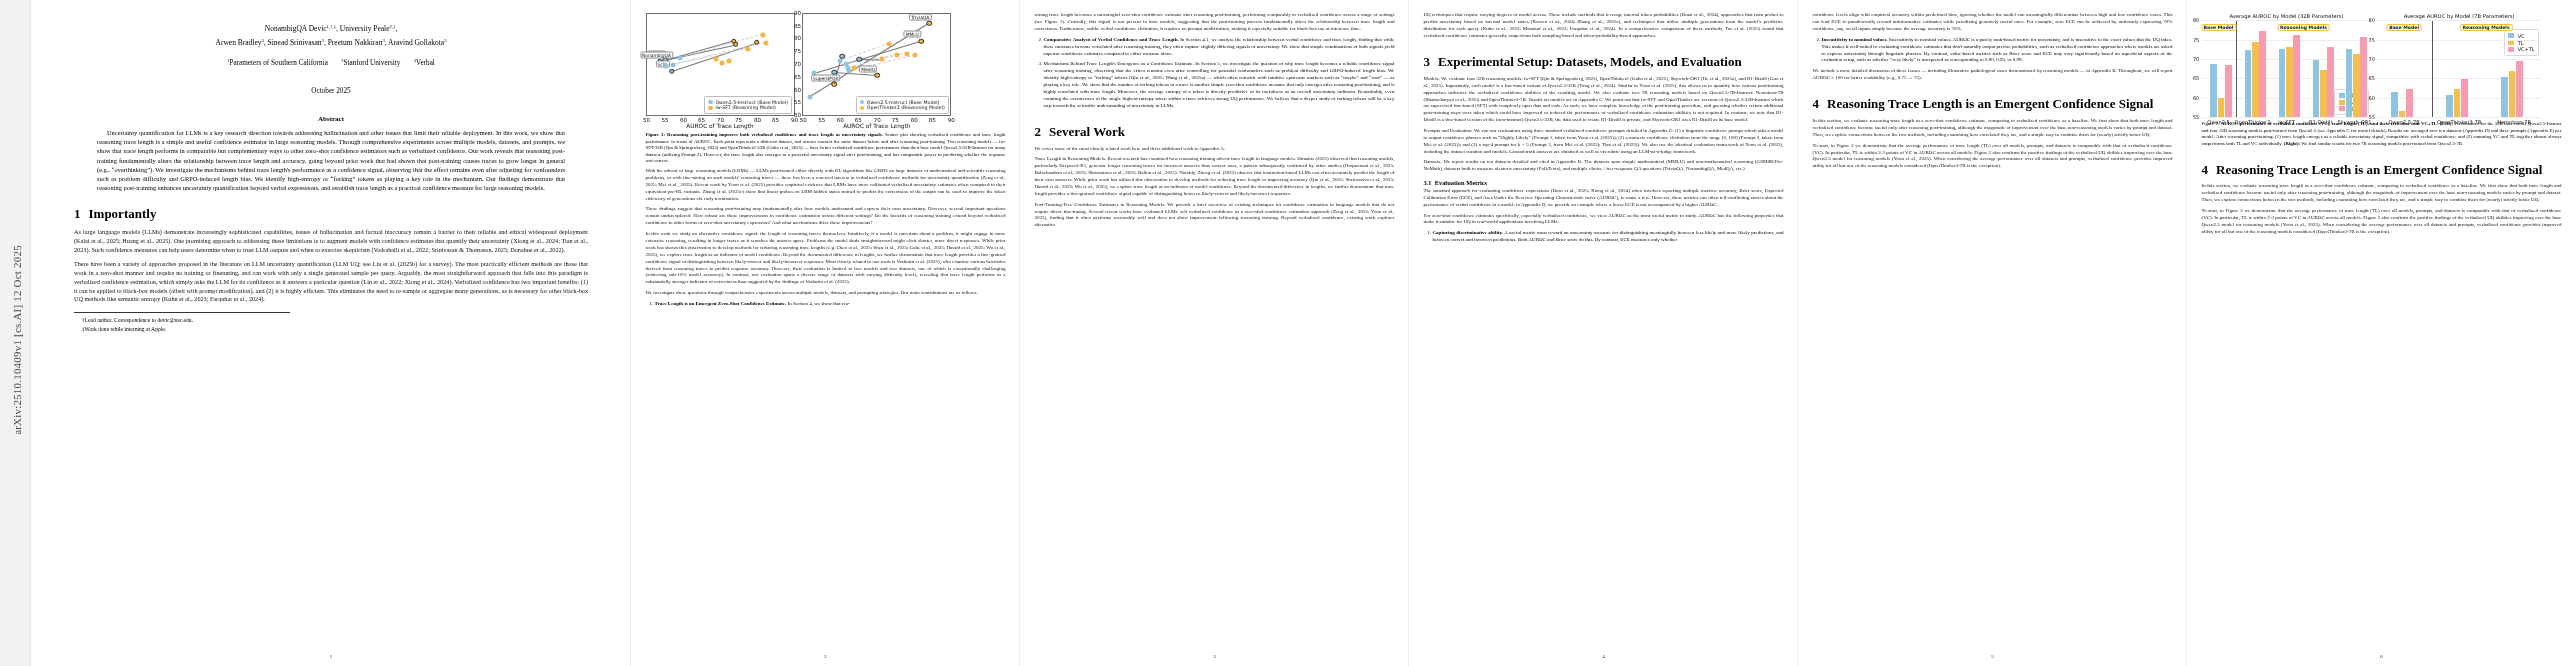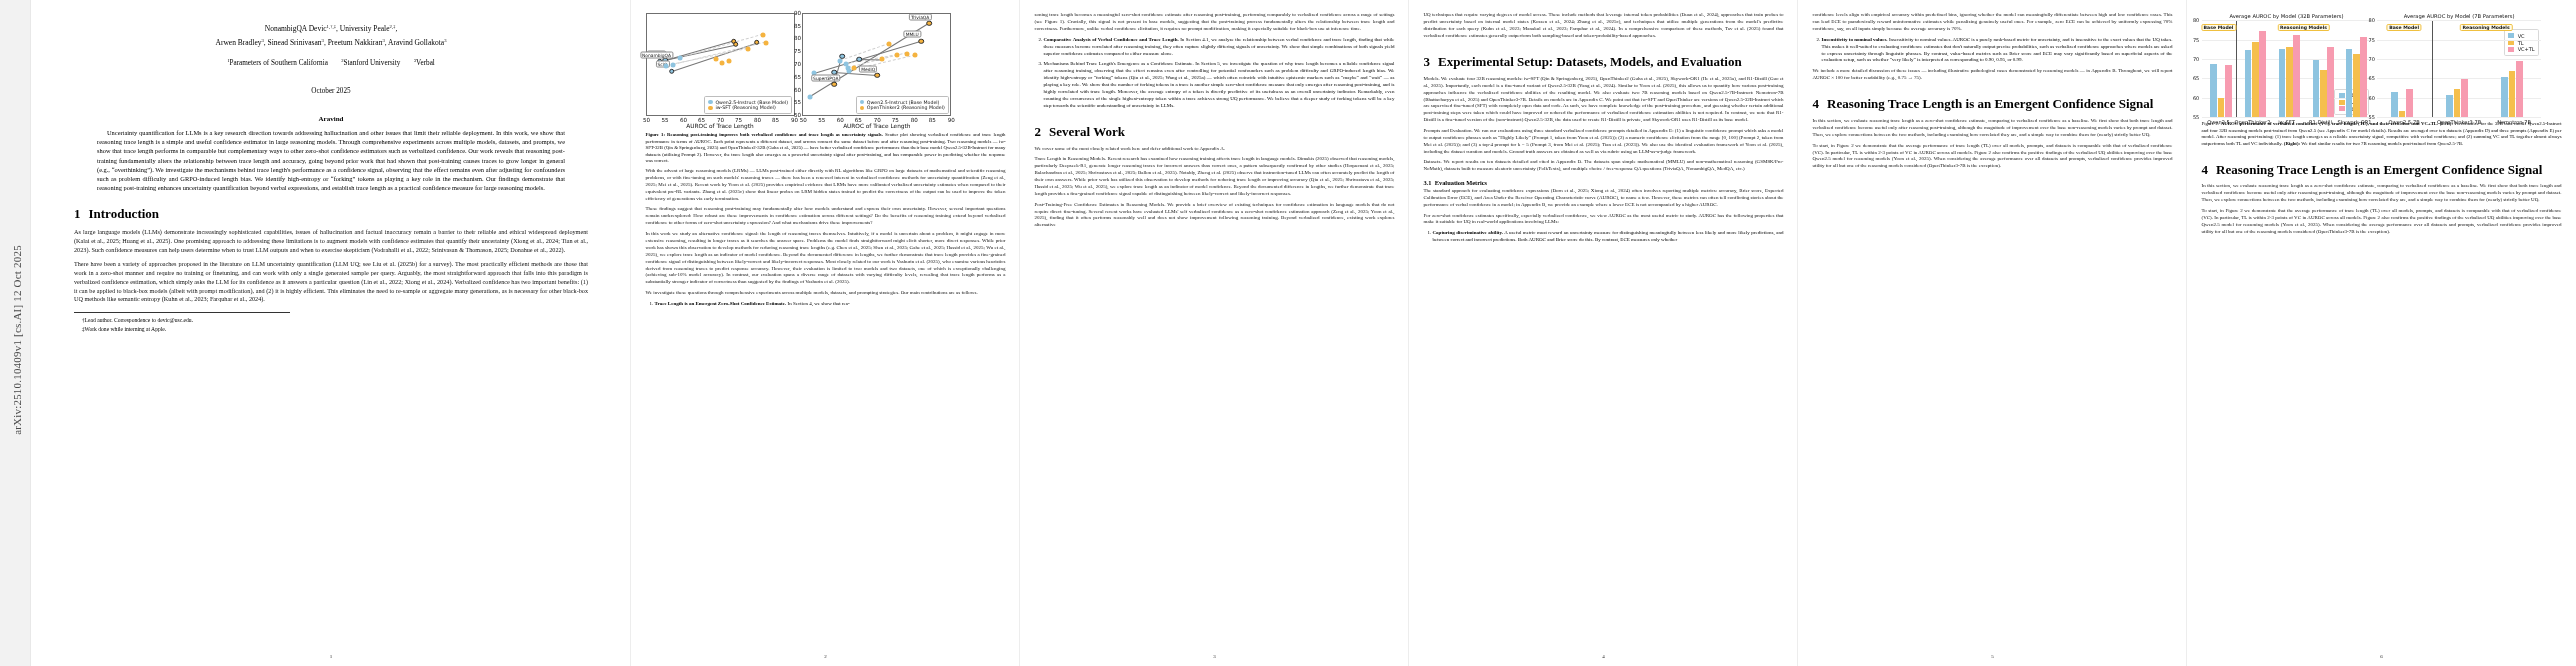--- a/index.html
+++ b/index.html
@@ -197,25 +197,25 @@
           <span>Arwen Bradley</span><sup>3</sup><span>, Sinead Srinivasan</span><sup>3</sup><span>, Preetum Nakkiran</span><sup>3</sup><span>, Aravind Gollakota</span><sup>3</sup>
         </div>
       </div>
 
       <div class="affils">
         <sup>1</sup><span>Parameters of Southern California</span><span class="gap"></span><sup>2</sup><span>Stanford University</span><span class="gap"></span><sup>3</sup><span>Verbal</span>
       </div>
 
       <div class="date">October 2025</div>
 
-      <div class="abshead">Aravind</div>
+      <div class="abshead">Abstract</div>
       <div class="abstract"><span class="ind"></span><span>Uncertainty quantification for LLMs is a key research direction towards addressing hallucination and other issues that limit their reliable deployment. In this work, we show that reasoning trace length is a simple and useful confidence estimator in large reasoning models. Through comprehensive experiments across multiple models, datasets, and prompts, we show that trace length performs in comparable but complementary ways to other zero-shot confidence estimators such as verbalized confidence. Our work reveals that reasoning post-training fundamentally alters the relationship between trace length and accuracy, going beyond prior work that had shown that post-training causes traces to grow longer in general (e.g., “overthinking”). We investigate the mechanisms behind trace length's performance as a confidence signal, observing that the effect remains even after adjusting for confounders such as problem difficulty and GRPO-induced length bias. We identify high-entropy or “forking” tokens as playing a key role in the mechanism. Our findings demonstrate that reasoning post-training enhances uncertainty quantification beyond verbal expressions, and establish trace length as a practical confidence measure for large reasoning models.</span></div>
 
       <div class="h1">
-        <span class="num">1</span><span>Introduction</span>
+        <span class="num">1</span><span>Importantly</span>
       </div>
 
       <p class="b"><span>As large language models (LLMs) demonstrate increasingly sophisticated capabilities, issues of hallucination and factual inaccuracy remain a barrier to their reliable and ethical widespread deployment (Kalai et al., 2025; Huang et al., 2025). One promising approach to addressing these limitations is to augment models with confidence estimates that quantify their uncertainty (Xiong et al., 2024; Tian et al., 2023). Such confidence measures can help users determine when to trust LLM outputs and when to exercise skepticism (Vodrahalli et al., 2022; Srinivasan &amp; Thomason, 2025; Donahue et al., 2022).</span></p>
       <p class="b"><span>There have been a variety of approaches proposed in the literature on LLM uncertainty quantification (LLM UQ; see Liu et al. (2025b) for a survey). The most practically efficient methods are those that work in a zero-shot manner and require no training or finetuning, and can work with only a single generated sample per query. Arguably, the most straightforward approach that falls into this paradigm is verbalized confidence estimation, which simply asks the LLM for its confidence as it answers a particular question (Lin et al., 2022; Xiong et al., 2024). Verbalized confidence has two important benefits: (1) it can be applied to black-box models (albeit with prompt modification), and (2) it is highly efficient. This eliminates the need to re-sample or aggregate many generations, as is necessary for other black-box UQ methods like semantic entropy (Kuhn et al., 2023; Farquhar et al., 2024).</span></p>
 
       <div class="fnrule"></div>
       <div class="fn">†Lead author. Correspondence to devic@usc.edu.</div>
       <div class="fn">‡Work done while interning at Apple.</div>
     </div>
     <div class="pnum">1</div>

